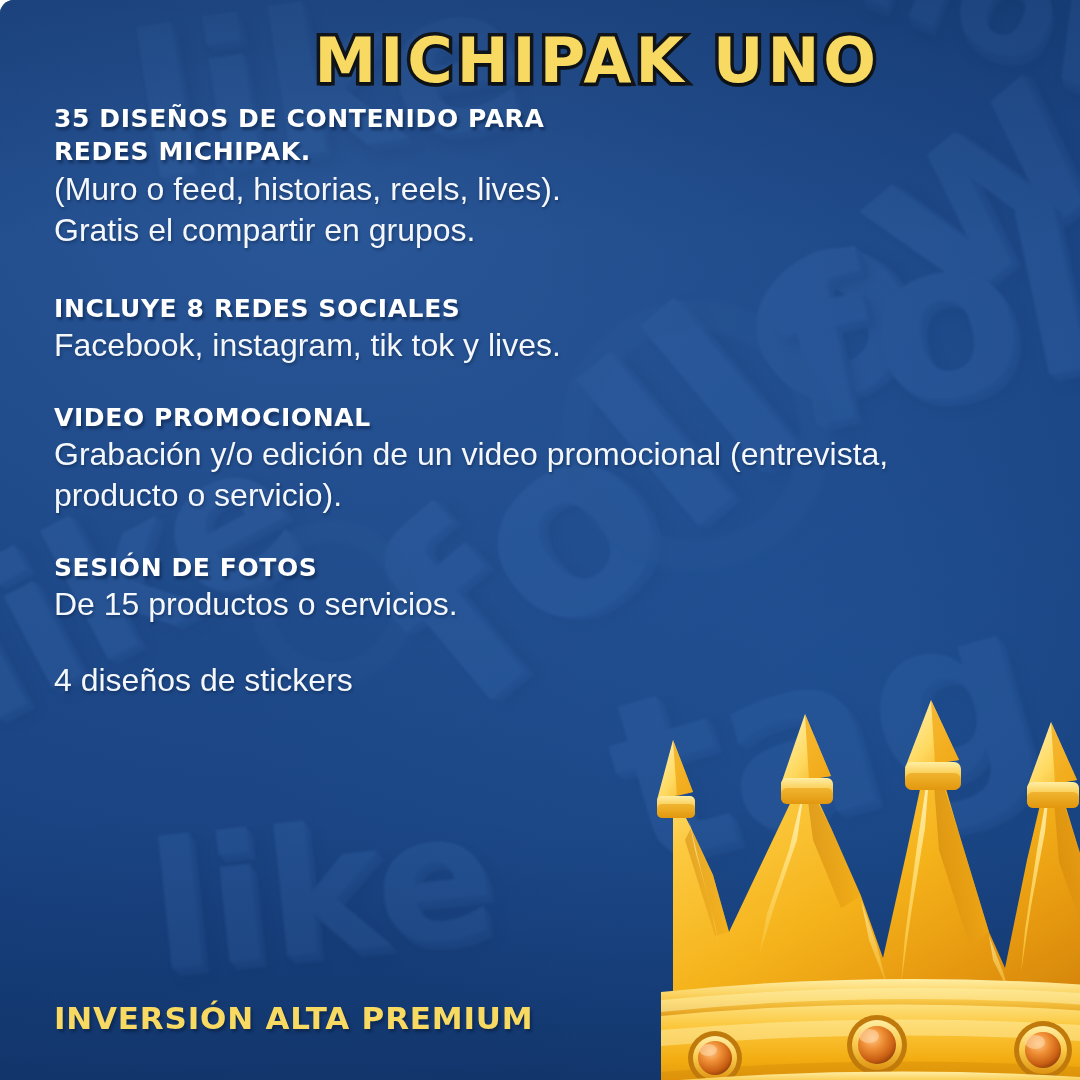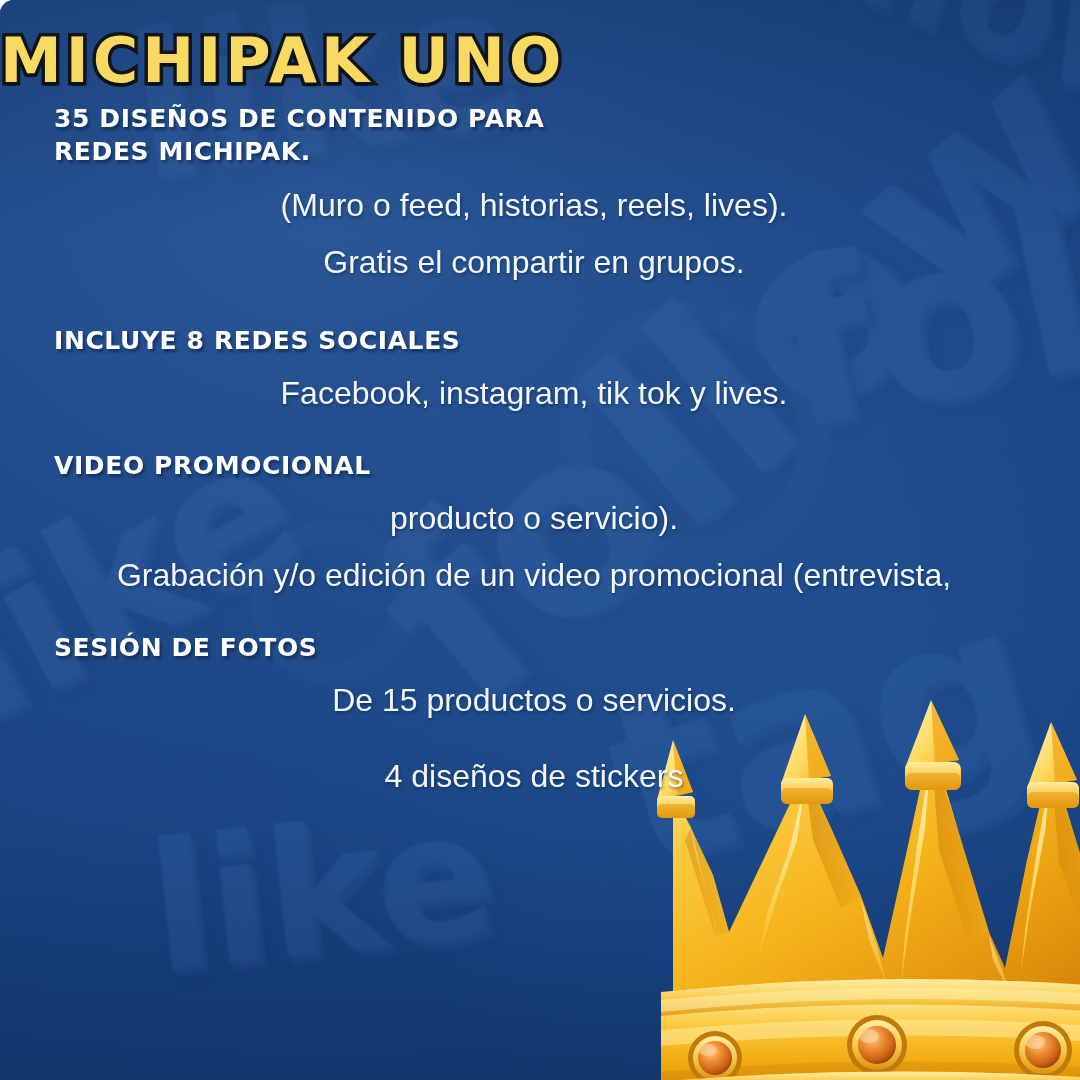--- a/index.html
+++ b/index.html
@@ -78,21 +78,21 @@
   .wm-ring-a { left: 560px; top: 300px; width: 210px; height: 210px; }
   .wm-ring-b { left: 250px; top: 520px; width: 120px; height: 120px; border-width: 22px; }
   .wm-ring-c { left: 690px; top: 905px; width: 150px; height: 150px; border-width: 24px; }
 
   
   .title-wrap {
     position: absolute;
     top: 24px;
     left: 0;
     width: 880px;
-    text-align: left;
+    text-align: right;
     z-index: 5;
   }
   .title {
     display: inline-block;
     font-family: "DejaVu Sans", sans-serif;
     font-weight: bold;
     font-size: 62px;
     letter-spacing: 4px;
     color: #f8da62;
     -webkit-text-stroke: 7px #111418;
@@ -121,22 +121,21 @@
     text-shadow: 2px 3px 3px rgba(8,28,60,0.55);
     margin: 0;
   }
   .body-line {
     font-family: "Liberation Sans", sans-serif;
     font-weight: normal;
     font-size: 32px;
     line-height: 1.30;
     color: #f4f7fb;
     text-shadow: 1px 2px 3px rgba(8,28,60,0.45);
-    margin: 16px;
-    text-align: center;
+    margin: 0;
   }
   .section.s-first { margin-bottom: 40px; }
 
   .footer-note {
     position: absolute;
     left: 54px;
     top: 1000px;
     z-index: 7;
     font-family: "DejaVu Sans", sans-serif;
     font-weight: bold;
@@ -193,36 +192,37 @@
       <p class="body-line">Gratis el compartir en grupos.</p>
     </div>
 
     <div class="section">
       <p class="heading">INCLUYE 8 REDES SOCIALES</p>
       <p class="body-line">Facebook, instagram, tik tok y lives.</p>
     </div>
 
     <div class="section">
       <p class="heading">VIDEO PROMOCIONAL</p>
+      <p class="body-line">Grabación y/o edición de un video promocional (entrevista,</p>
       <p class="body-line">producto o servicio).</p>
-      <p class="body-line">Grabación y/o edición de un video promocional (entrevista,</p>
     </div>
 
     <div class="section">
       <p class="heading">SESIÓN DE FOTOS</p>
       <p class="body-line">De 15 productos o servicios.</p>
     </div>
 
     <div class="section">
       <p class="body-line">4 diseños de stickers</p>
     </div>
 
 
   </div>
 
+  <div class="footer-note">INVERSIÓN ALTA PREMIUM</div>
 
   <div class="crown">
     <svg viewBox="0 0 470 380" xmlns="http://www.w3.org/2000/svg">
       <defs>
         <linearGradient id="goldMain" x1="0" y1="0" x2="1" y2="1">
           <stop offset="0%" stop-color="#ffe98f"></stop>
           <stop offset="22%" stop-color="#fcc93f"></stop>
           <stop offset="50%" stop-color="#f5b31b"></stop>
           <stop offset="74%" stop-color="#e79a10"></stop>
           <stop offset="100%" stop-color="#cf7f09"></stop>

